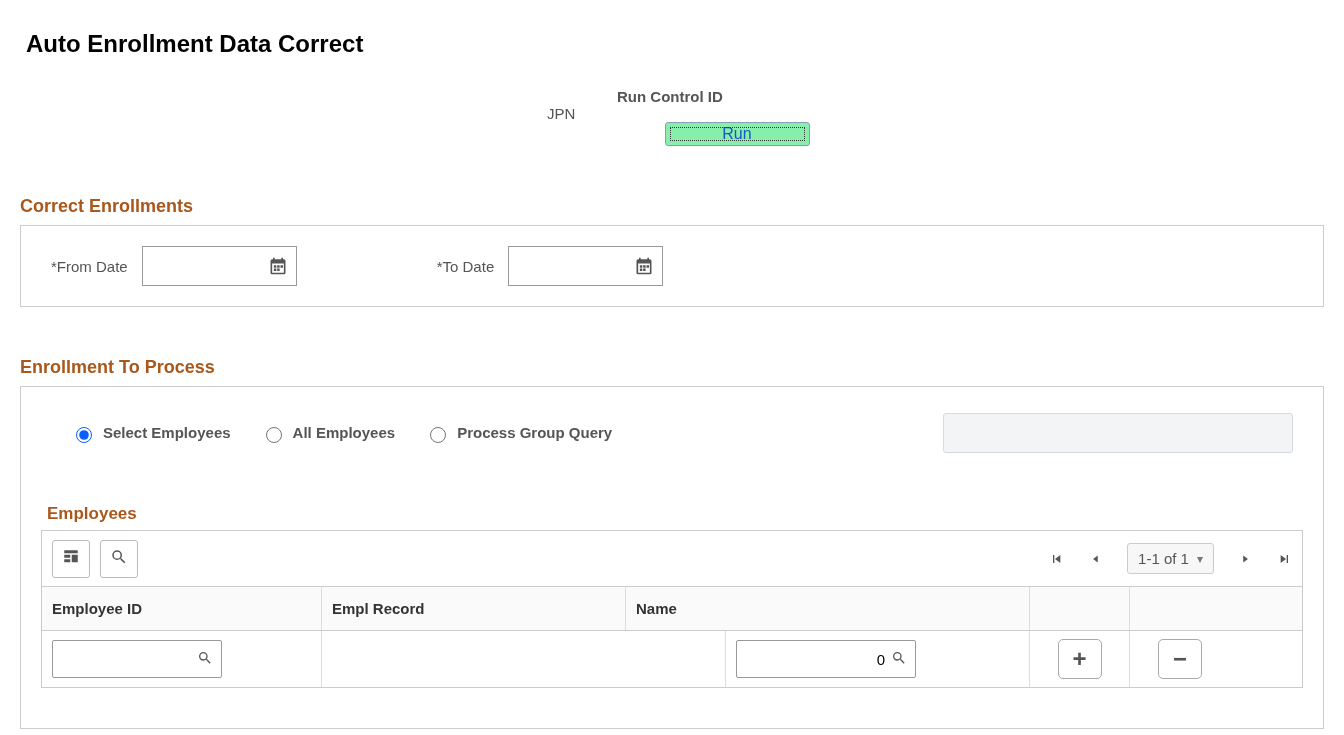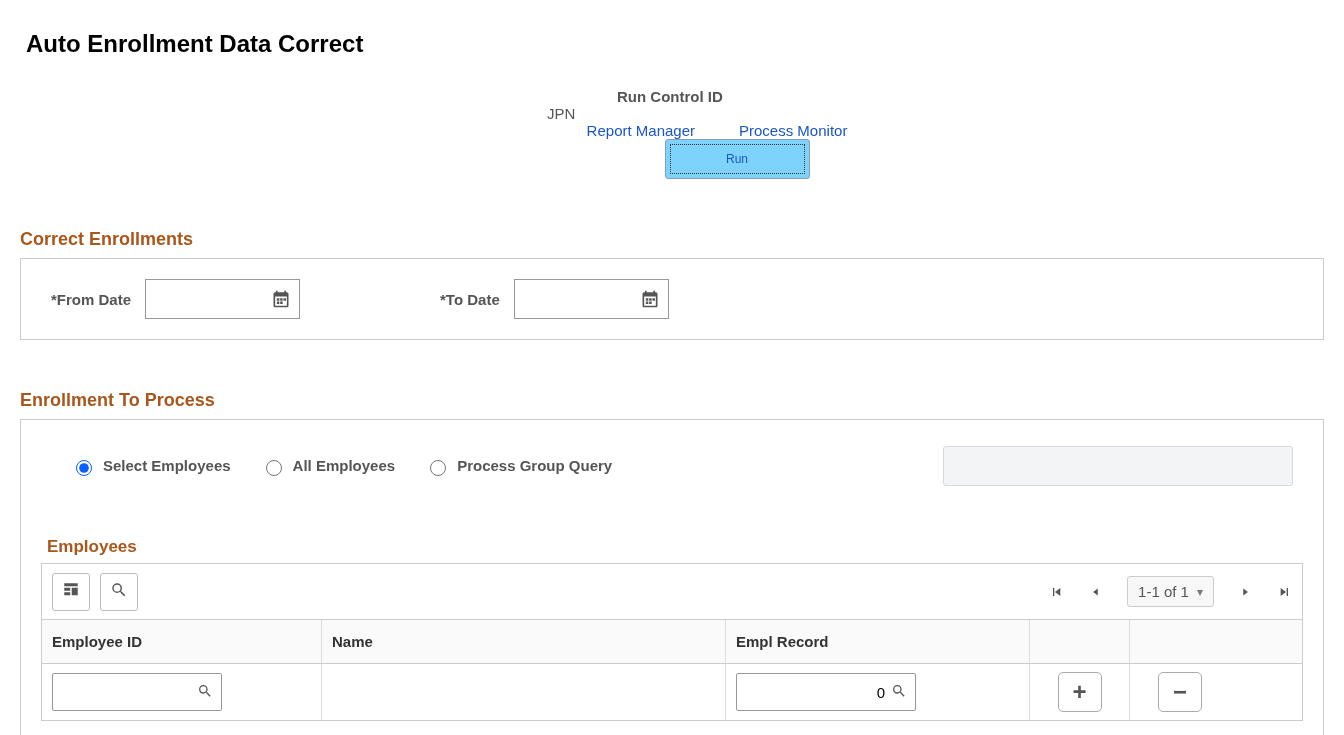--- a/index.html
+++ b/index.html
@@ -25,52 +25,52 @@
     padding-left: 50px;
     flex-direction: column;
   }
   .rc-label { font-weight: bold; color: #555; width: 160px; }
   .rc-value { color: #555; width: 300px; }
   .run-links { display: flex; gap: 44px; margin-left: 40px; }
   .link { color: #1a56c4; cursor: pointer; }
   .run-btn {
     margin-left: 80px;
     width: 145px;
-    height: 40px;
-    background: #7dd3fc;
+    height: 24px;
+    background: #86efac;
     border: 1px solid #8a9db5;
     border-radius: 3px;
     position: relative;
     display: flex;
     align-items: center;
     justify-content: center;
     color: #1a56c4;
     cursor: pointer;
-    font-size: 12px;
+    font-size: 16px;
   }
   .run-btn::after {
     content: '';
     position: absolute;
     inset: 4px;
     border: 1px dotted #333;
     pointer-events: none;
   }
   .section-title {
     color: #a9571b;
     font-size: 18px;
     font-weight: bold;
     margin: 10px 0 8px 0;
   }
   .section-box {
     border: 1px solid #ccc;
     padding: 20px 30px;
   }
   .date-row { display: flex; align-items: center; gap: 40px; }
   .date-group { display: flex; align-items: center; gap: 14px; }
-  .field-label { font-weight: bold; color: #555; }
+  .field-label { font-weight: normal; color: #555; }
   .date-input {
     display: flex; align-items: center;
     border: 1px solid #999;
     height: 40px; width: 155px;
     padding: 0 8px;
     justify-content: flex-end;
   }
   .date-input input {
     border: 0; outline: 0; flex: 1; min-width: 0; font-size: 14px;
   }
@@ -183,24 +183,20 @@
 </head>
 <body>
 
 <div class="page">
 
   <div class="page-title">Auto Enrollment Data Correct</div>
 
   <div class="run-row">
     <div class="rc-label">Run Control ID</div>
     <div class="rc-value">JPN</div>
-    <div class="run-links">
-      <span class="link">Report Manager</span>
-      <span class="link">Process Monitor</span>
-    </div>
     <div class="run-btn">
       <span>Run</span>
     </div>
   </div>
 
   <div class="section-title">Correct Enrollments</div>
   <div class="section-box">
     <div class="date-row">
       <div class="date-group">
         <span class="field-label">*From Date</span>
@@ -292,22 +288,22 @@
           <span class="nav-icon">
             <svg width="16" height="16" viewBox="0 0 24 24" fill="#bcbcbc">
                 <path d="M7 6l8 6-8 6V6zm9 0h2v12h-2V6z"></path>
               </svg>
           </span>
         </div>
       </div>
 
       <div class="grid-head">
         <div class="gh-cell col-id">Employee ID</div>
+        <div class="gh-cell col-rcd">Empl Record</div>
         <div class="gh-cell col-name">Name</div>
-        <div class="gh-cell col-rcd">Empl Record</div>
         <div class="gh-cell col-add"></div>
         <div class="gh-cell col-del"></div>
       </div>
 
       <div class="grid-row">
         <div class="gr-cell col-id">
           <div class="lookup w-id">
             <input type="text" value="" style="">
             <span>
               <svg width="16" height="16" viewBox="0 0 24 24">

